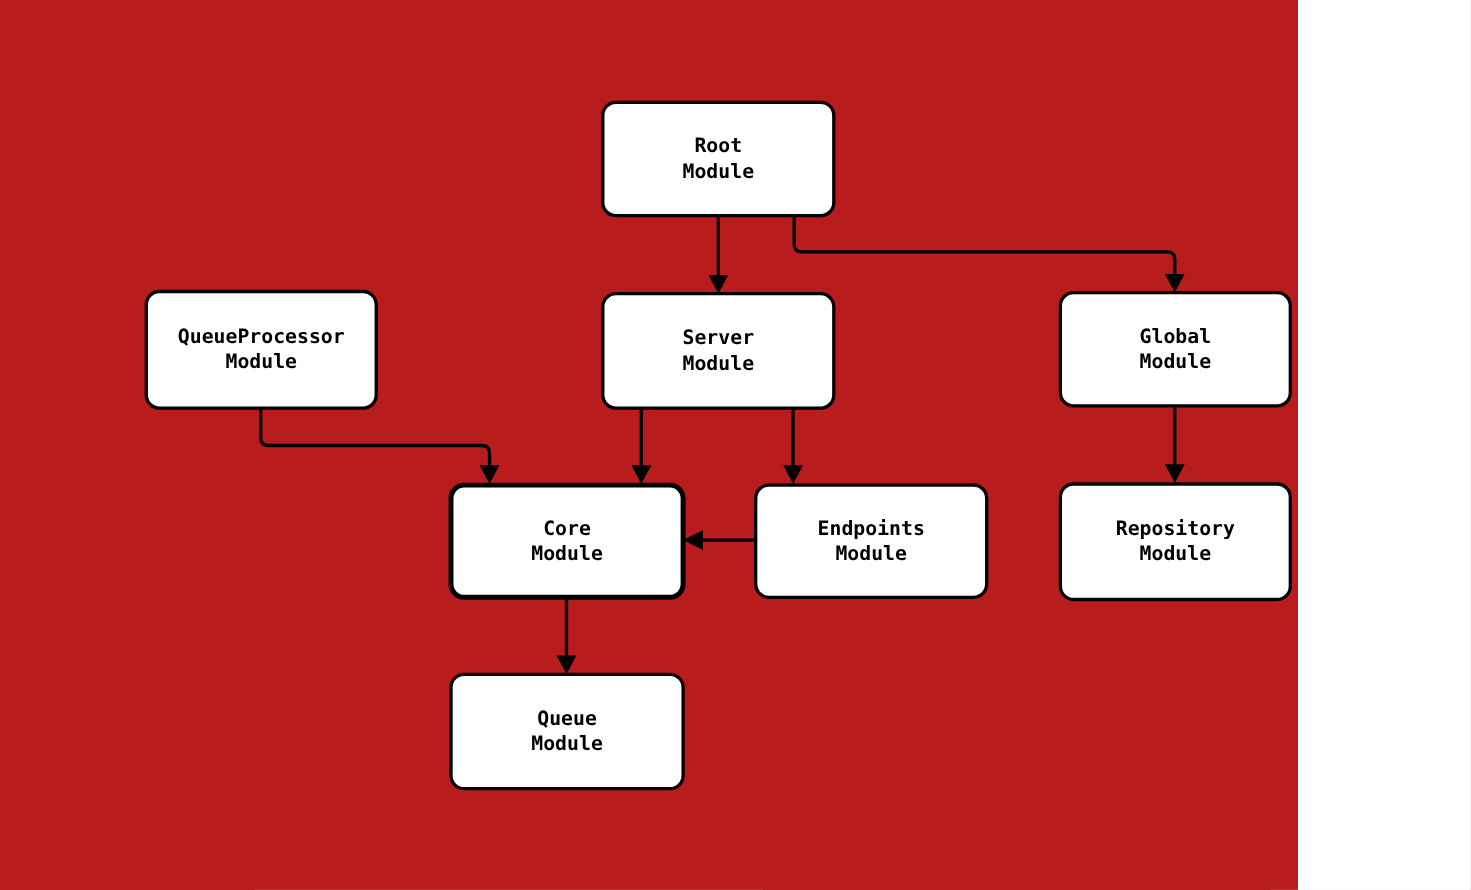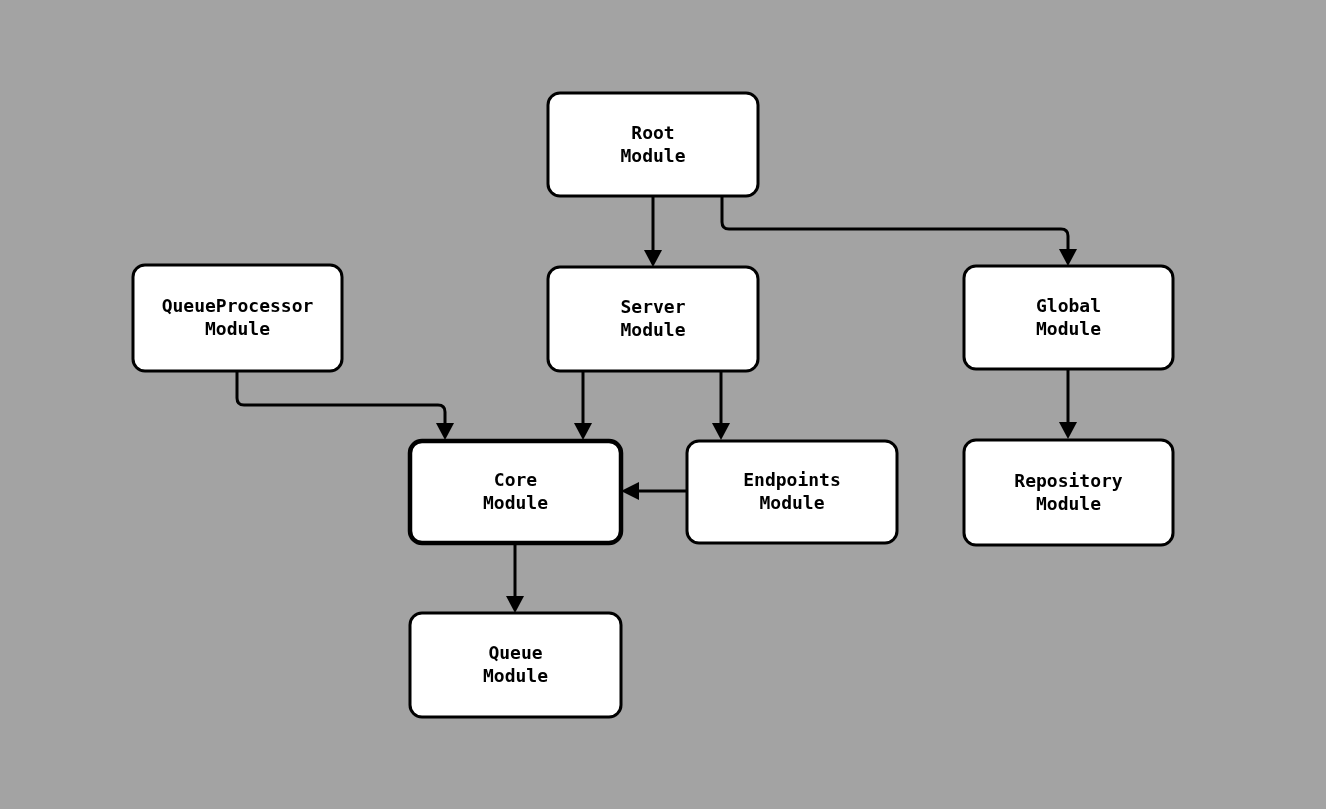--- a/index.html
+++ b/index.html
@@ -9,23 +9,23 @@
     background: #ffffff;
   }
   body {
     width: 1337px;
     height: 809px;
     font-family: "DejaVu Sans Mono", "Liberation Mono", monospace;
     overflow: hidden;
   }
   #diagram-root {
     position: relative;
-    width: 1326px;
+    width: 1180px;
     height: 809px;
-    background: #a3a3a3;
+    background: #b91c1c;
   }
   svg.diagram-canvas {
     display: block;
     width: 1337px;
     height: 809px;
   }
   .node-shape {
     fill: #ffffff;
     stroke: #000000;
     stroke-width: 3;

